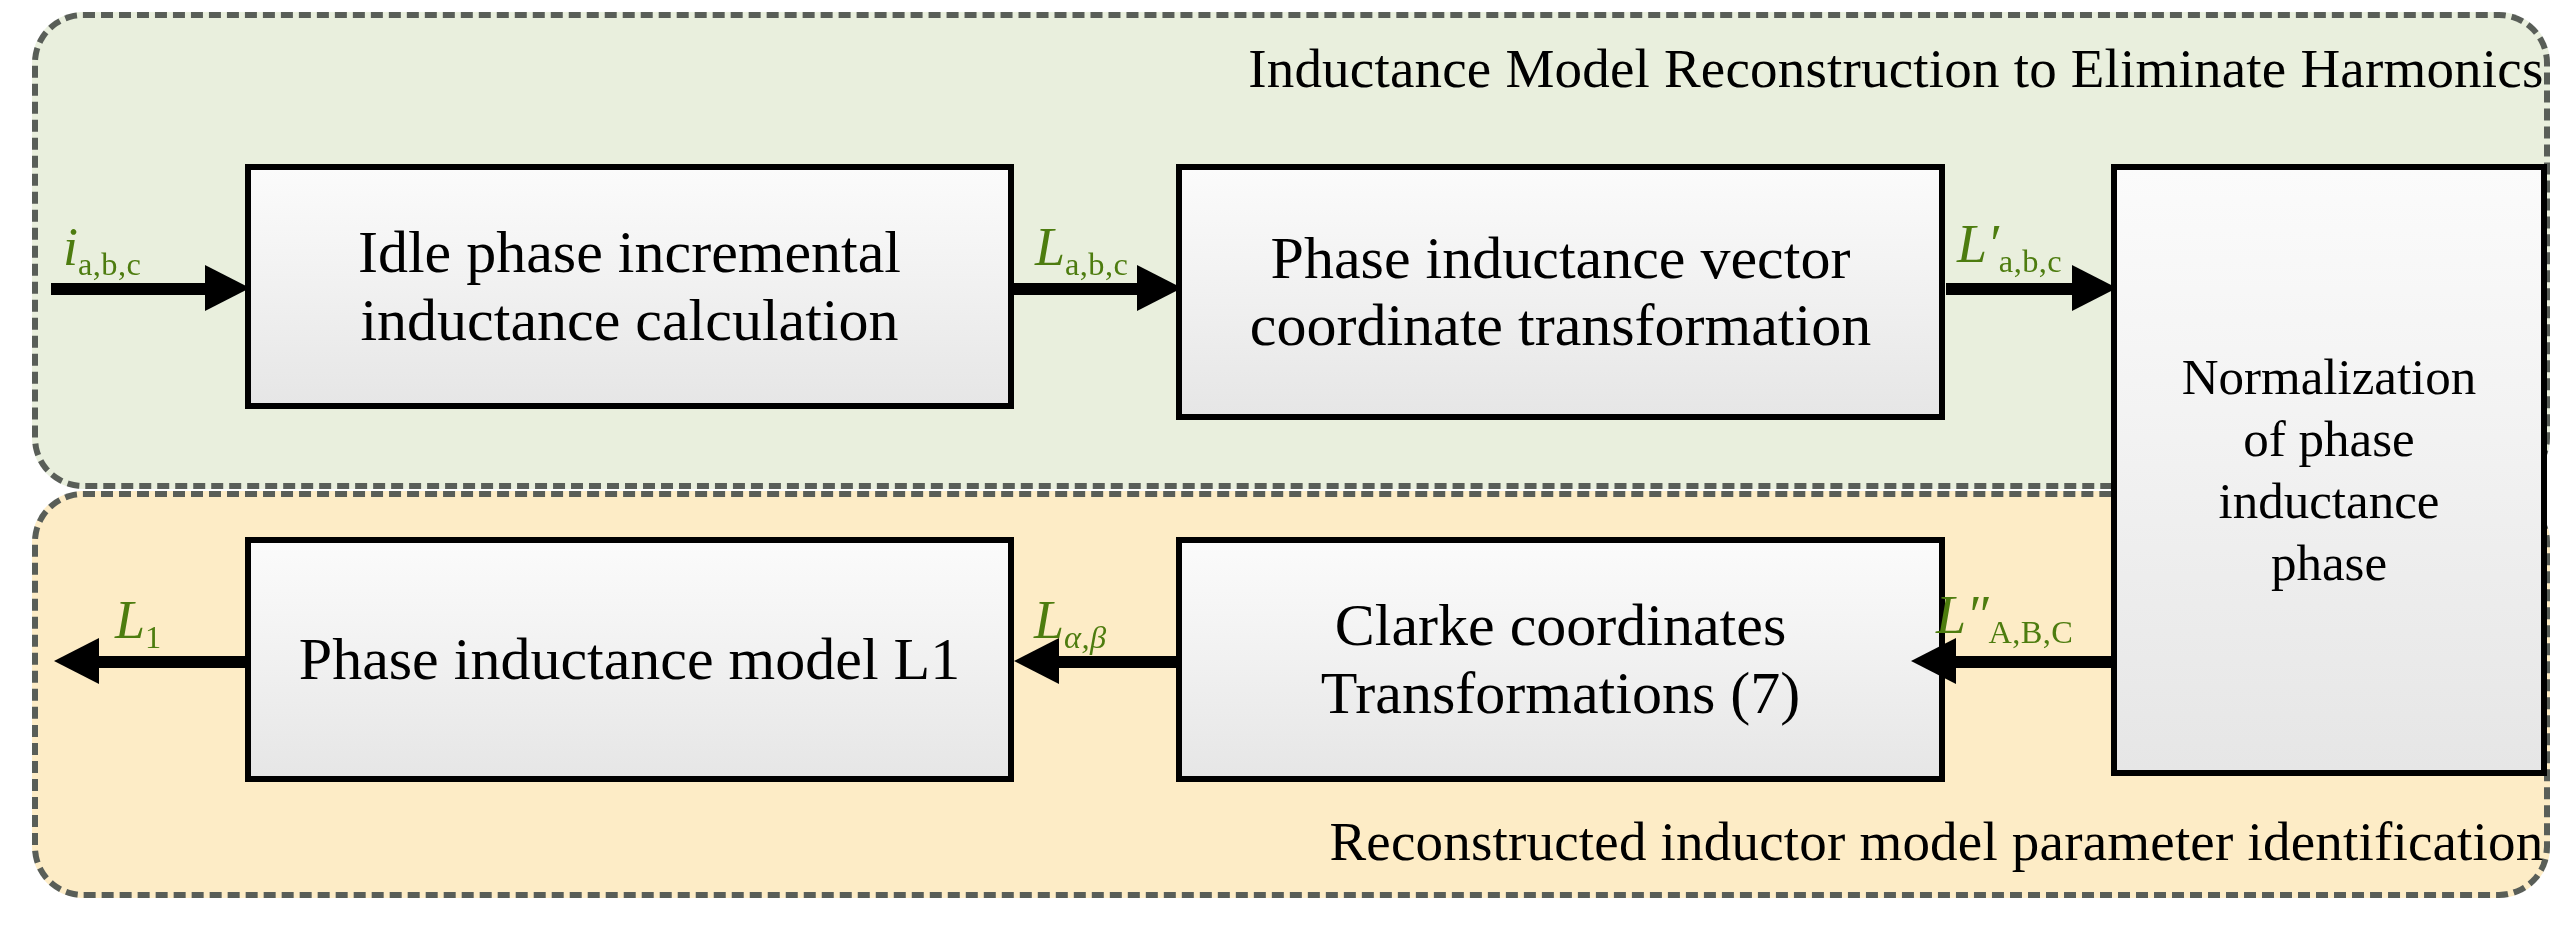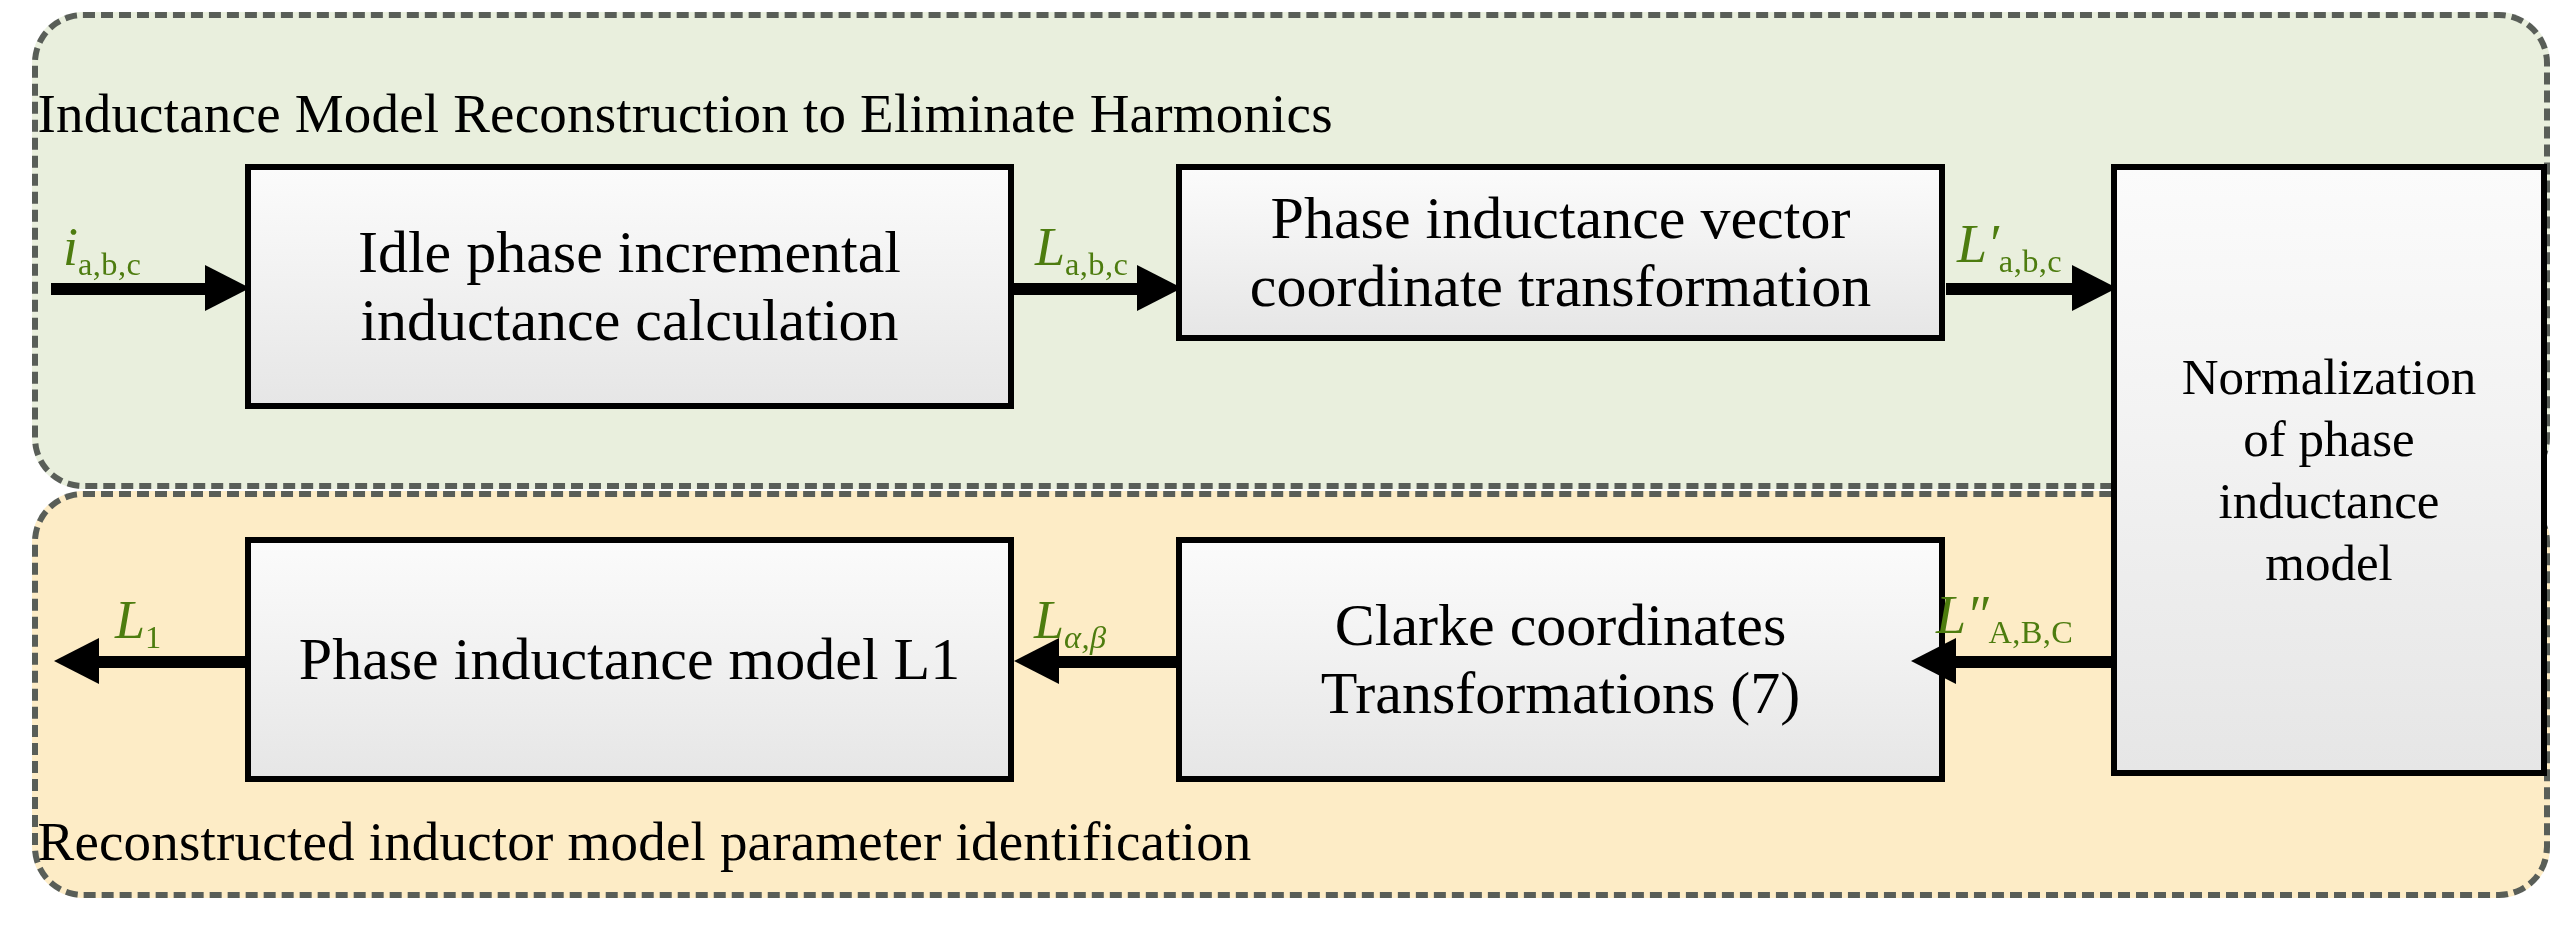--- a/index.html
+++ b/index.html
@@ -36,27 +36,26 @@
     left: 31.5px;
     top: 491px;
     width: 2518px;
     height: 407px;
     background: #fdecc6;
   }
 
   .panel-title {
     position: absolute;
     width: 100%;
-    text-align: left;
+    text-align: right;
     color: #000;
     font-size: 55px;
     line-height: 1.05;
     letter-spacing: 0.2px;
     white-space: nowrap;
-    margin-top: 45px;
   }
   #panel-top-title { top: 22px; }
   #panel-bottom-caption { bottom: 21px; }
 
   
   .pbox {
     position: absolute;
     box-sizing: border-box;
     border: 6.1px solid #000000;
     background: linear-gradient(to bottom, #fbfbfb 0%, #f3f3f3 40%, #e6e6e6 100%);
@@ -65,21 +64,21 @@
     justify-content: center;
     text-align: center;
     color: #000;
     font-size: 60px;
     line-height: 1.12;
     z-index: 5;
   }
   .pbox span { display: block; padding: 0 14px; }
 
   #box-idle        { left: 245px;  top: 164px; width: 769px;  height: 245px; }
-  #box-vector      { left: 1176px; top: 164px; width: 769px;  height: 177px; }
+  #box-vector      { left: 1176px; top: 164px; width: 769px;  height: 256px; }
   #box-norm        { left: 2111px; top: 164px; width: 436px;  height: 612px;
                      font-size: 51px; line-height: 1.22; }
   #box-param       { left: 245px;  top: 537px; width: 769px;  height: 245px; }
   #box-clarke      { left: 1176px; top: 537px; width: 769px;  height: 245px; }
 
   
   .arrow {
     position: absolute;
     height: 0;
     z-index: 6;
@@ -161,21 +160,21 @@
       <span>Phase inductance vector</span>
       <span>coordinate transformation</span>
     </div>
   </div>
 
   <div class="pbox" id="box-norm">
     <div>
       <span>Normalization</span>
       <span>of phase</span>
       <span>inductance</span>
-      <span>model</span>
+      <span>phase</span>
     </div>
   </div>
 
   <div class="pbox" id="box-param">
     <div>
       <span>Phase inductance model L1</span>
     </div>
   </div>
 
   <div class="pbox" id="box-clarke">

